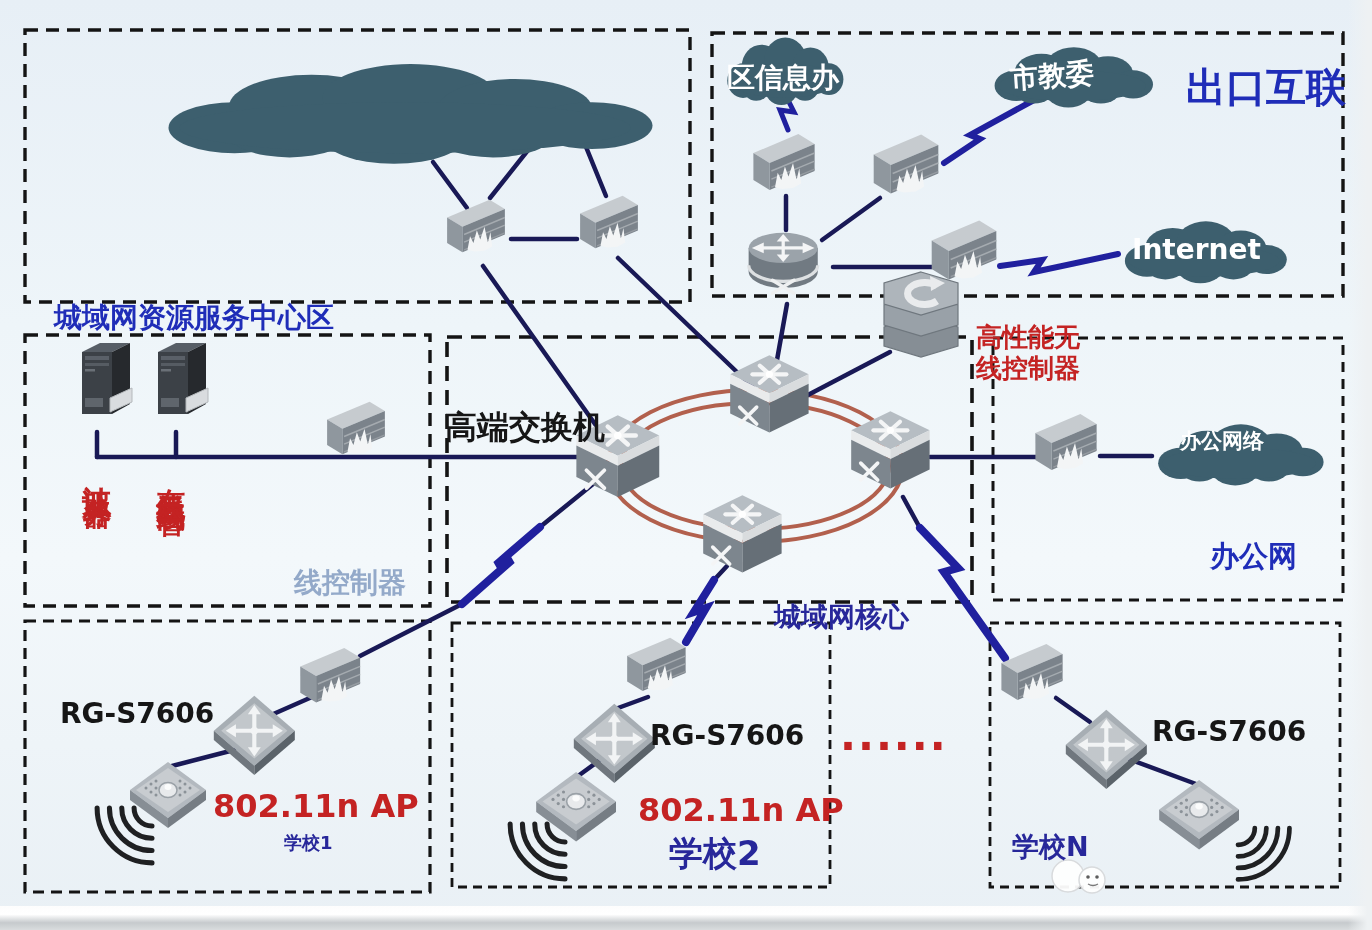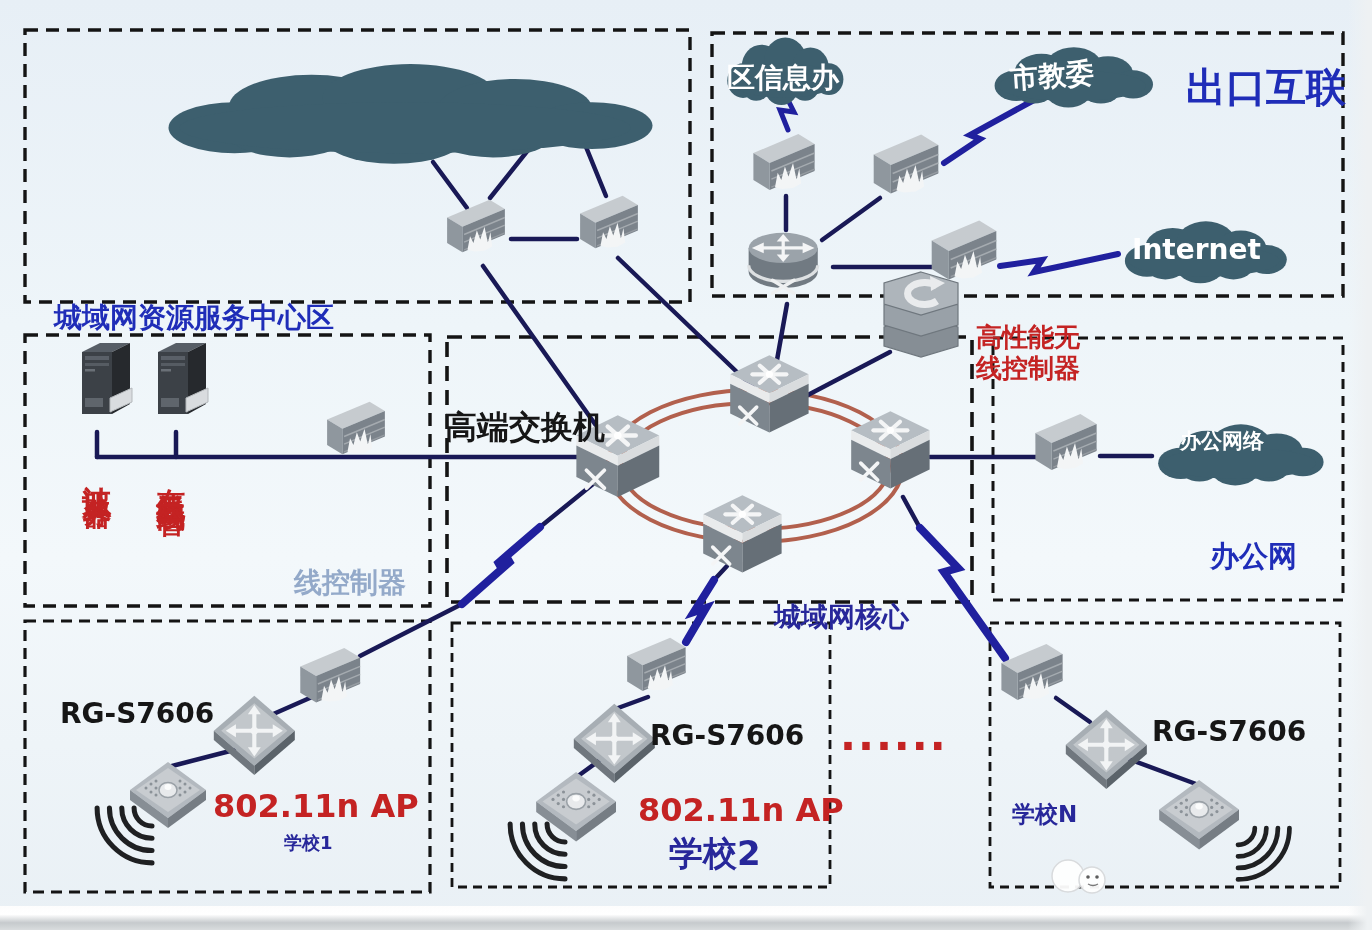--- a/index.html
+++ b/index.html
@@ -280,18 +280,18 @@
 <div class="lbl red" style="left:213px;top:788px;font-size:32px;">802.11n AP</div>
 <div class="lbl navy" style="left:284px;top:833px;font-size:18px;">学校1</div>
 
 <div class="lbl black" style="left:650px;top:720px;font-size:28px;">RG-S7606</div>
 <div class="lbl red" style="left:638px;top:792px;font-size:32px;">802.11n AP</div>
 <div class="lbl navy" style="left:669px;top:834px;font-size:34px;">学校2</div>
 
 <div class="lbl red" style="left:840px;top:712px;font-size:42px;letter-spacing:2px;">......</div>
 
 <div class="lbl black" style="left:1152px;top:716px;font-size:28px;">RG-S7606</div>
-<div class="lbl navy" style="left:1012px;top:801px;font-size:23px;">学校N</div>
+<div class="lbl navy" style="left:1012px;top:831px;font-size:27px;">学校N</div>
 
 
 <div class="strip-bottom"></div>
 <div class="strip-right"></div>
 </div>
 
 </body></html>

